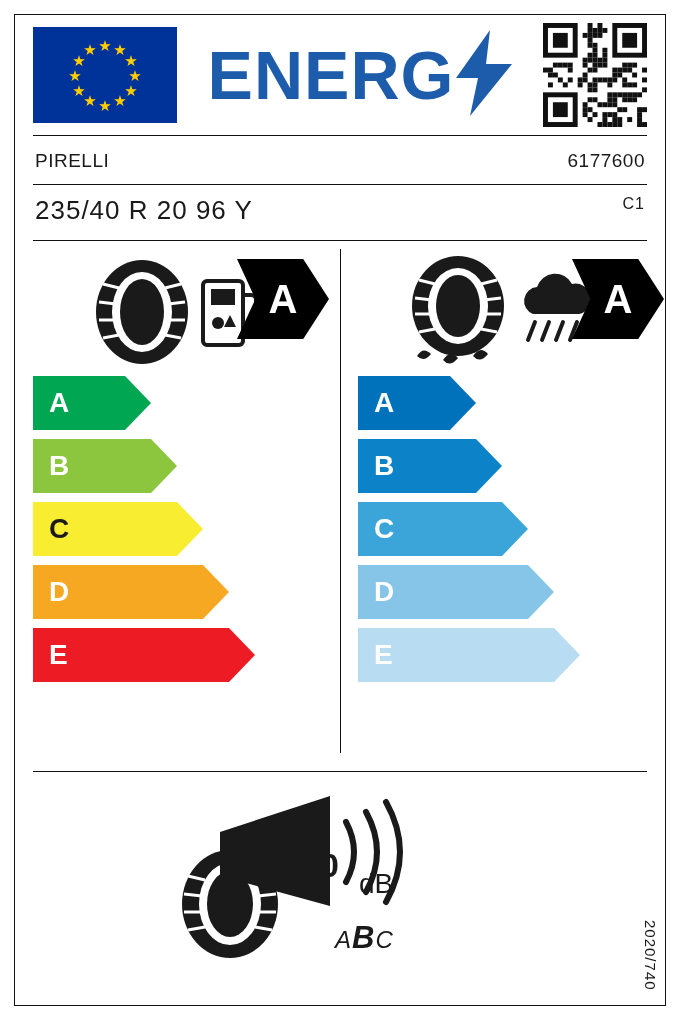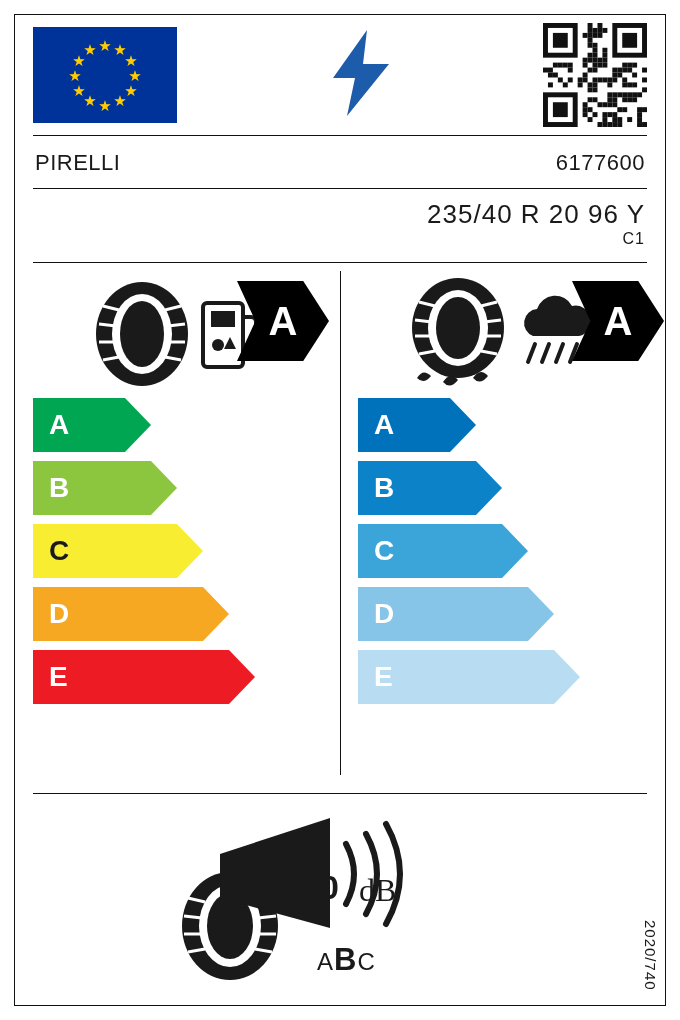--- a/index.html
+++ b/index.html
@@ -72,31 +72,30 @@
   .hr{
     height:1px;background:#111;margin:0 18px;
   }
 
   
   .brand-row{
     display:flex;
     justify-content:space-between;
     align-items:center;
     padding:14px 20px 12px 20px;
-    font-size:22px;
+    font-size:19px;
     letter-spacing:.5px;
   }
   .size-row{
     display:flex;
     justify-content:space-between;
-    align-items:flex-end;
+    align-items:flex-start;
     padding:10px 20px 14px 20px;
     font-size:26px;
     letter-spacing:1px;
-    flex-direction:column;
   }
   .size-row .cls{font-size:16px;}
 
   
   .main{
     position:relative;
     display:flex;
     padding:10px 0 0 0;
     height:530px;
     box-sizing:border-box;
@@ -187,29 +186,29 @@
   }
   .db-val{
     position:absolute;
     left:286px;top:74px;
     font-size:34px;
     font-weight:bold;
     text-align:center;
   }
   .db-unit{
     position:absolute;
-    left:344px;top:78px;
-    font-size:32px;
-    font-family:Liberation Serif, serif;
+    left:344px;top:96px;
+    font-size:28px;
   }
   .abc{
     position:absolute;
-    left:302px;top:148px;
+    left:320px;top:148px;
     font-size:24px;
     letter-spacing:1px;
+    font-style:italic;
   }
   .abc b{font-size:31px;}
   .vertical-date{
     position:absolute;
     right:6px;
     bottom:14px;
     font-size:15px;
     letter-spacing:1px;
     writing-mode:vertical-rl;
     color:#1a1a1a;
@@ -230,20 +229,21 @@
         <span class="star" style="left: 79.5px; top: 66.4808px;">★</span>
         <span class="star" style="left: 64.5px; top: 70.5px;">★</span>
         <span class="star" style="left: 49.5px; top: 66.4808px;">★</span>
         <span class="star" style="left: 38.5192px; top: 55.5px;">★</span>
         <span class="star" style="left: 34.5px; top: 40.5px;">★</span>
         <span class="star" style="left: 38.5192px; top: 25.5px;">★</span>
         <span class="star" style="left: 49.5px; top: 14.5192px;">★</span>
       </div>
 
     <div class="energ">
+      <span class="energ-text">ENERG</span>
       <span class="bolt">
         <svg width="56" height="86" viewBox="0 0 56 86">
           <polygon points="34,0 0,48 22,48 14,86 56,34 30,34" fill="#1d5cab"></polygon>
         </svg>
       </span>
     </div>
 
     <div class="qr" id="qrbox"><svg width="104" height="104">
           <rect x="44.57142857142857" y="0" width="4.9523809523809526" height="4.9523809523809526" fill="#111"></rect>
           <rect x="54.47619047619048" y="0" width="4.9523809523809526" height="4.9523809523809526" fill="#111"></rect>

